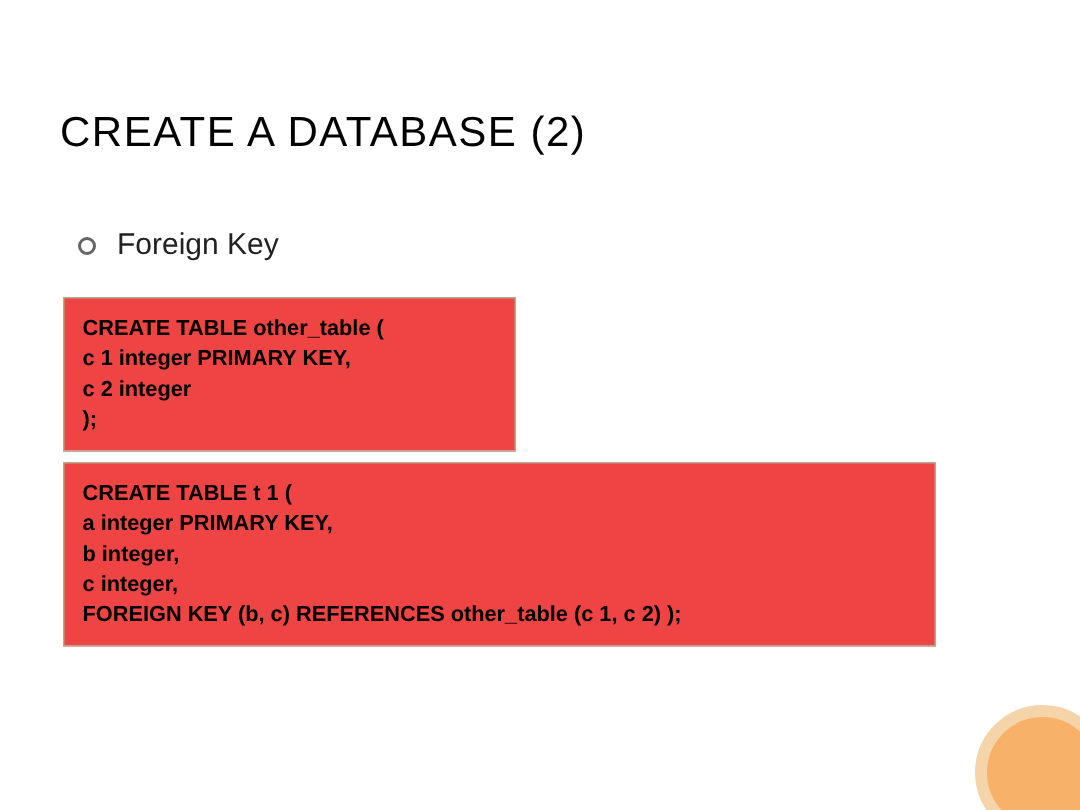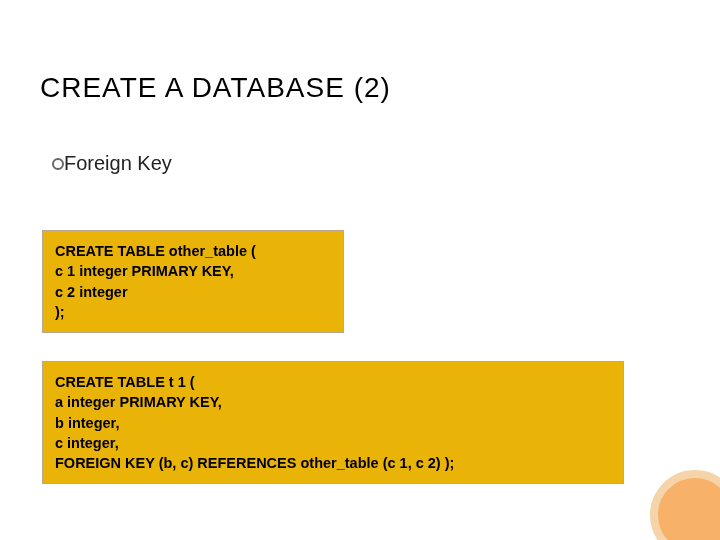--- a/index.html
+++ b/index.html
@@ -19,52 +19,52 @@
     font-weight: 400;
     color: #000000;
     letter-spacing: 1px;
   }
   .subtitle-row {
     position: absolute;
     top: 152px;
     left: 52px;
     display: flex;
     align-items: center;
+    gap: 14px;
   }
   .bullet-icon {
     width: 12px;
     height: 12px;
     border: 2.5px solid #666666;
     border-radius: 50%;
     background: transparent;
   }
   .subtitle-text {
     font-size: 20px;
     color: #222222;
   }
   .code-box {
     position: absolute;
-    background: #eab308;
+    background: #ef4444;
     border: 1px solid #b8a890;
     padding: 10px 12px;
     font-size: 14.5px;
     font-weight: bold;
     color: #000000;
     line-height: 1.4;
     white-space: pre;
     font-family: Arial, Helvetica, sans-serif;
-    margin-top: 32px;
   }
   .box1 {
     top: 198px;
     left: 42px;
     width: 302px;
   }
   .box2 {
-    top: 329px;
+    top: 308px;
     left: 42px;
     width: 582px;
   }
   .circle-decor {
     position: absolute;
     right: -20px;
     bottom: -20px;
     width: 90px;
     height: 90px;
     border-radius: 50%;

